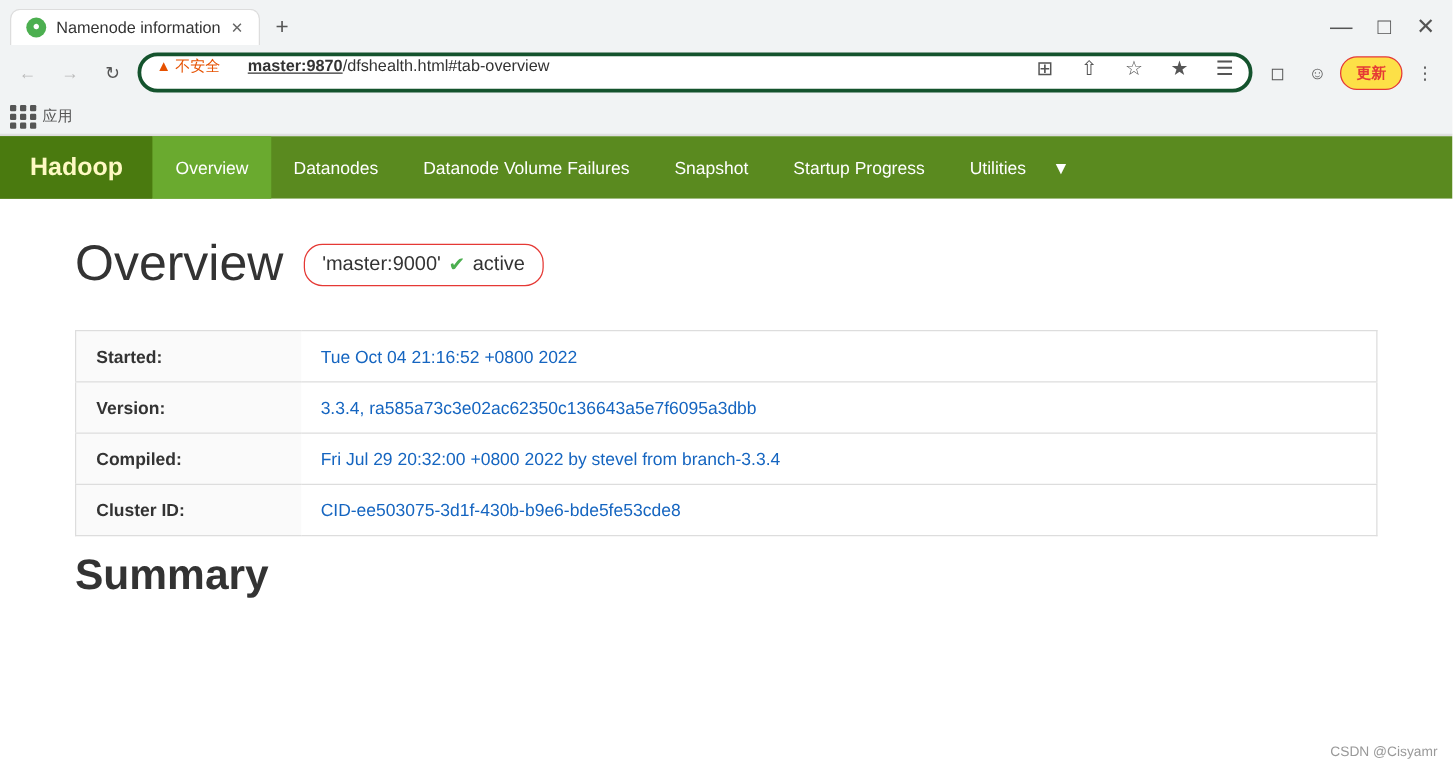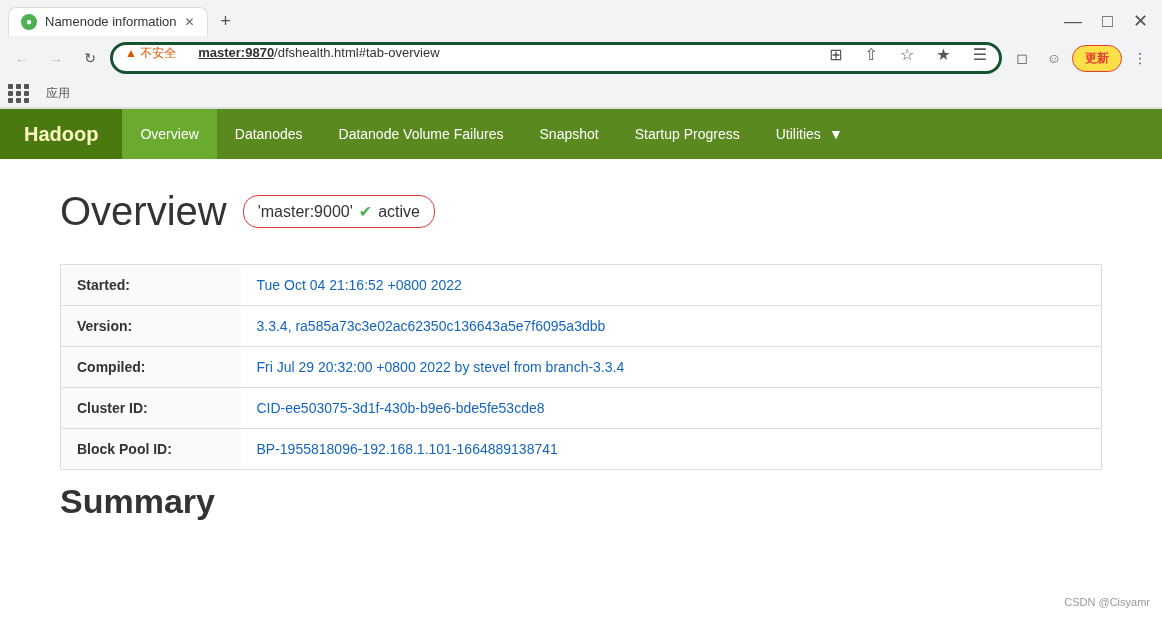--- a/index.html
+++ b/index.html
@@ -19,30 +19,30 @@
     .browser-nav-btn { width: 28px; height: 28px; border-radius: 50%; border: none; background: transparent; display: flex; align-items: center; justify-content: center; cursor: pointer; color: #555; font-size: 14px; }
     .browser-nav-btn.disabled { color: #bbb; cursor: default; }
 
     .browser-address-bar { flex: 1; display: flex; align-items: flex-start; background: #fff; border: 3px solid #14532d; border-radius: 20px; padding: 0 12px; height: 32px; gap: 22px; font-size: 13px; }
     .address-warning { color: #e65100; font-size: 12px; }
     .address-url { color: #333; flex: 1; }
     .browser-toolbar-actions { display: flex; gap: 4px; align-items: center; }
     .toolbar-icon { width: 28px; height: 28px; display: flex; align-items: center; justify-content: center; border-radius: 50%; cursor: pointer; color: #555; font-size: 14px; }
     .update-btn { background: #fde047; border: 1px solid #e53935; color: #e53935; border-radius: 14px; padding: 4px 12px; font-size: 12px; cursor: pointer; font-weight: bold; }
 
-    .browser-bookmarks { display: flex; align-items: center; padding: 2px 8px; background: #f1f3f4; height: 28px; border-bottom: 1px solid #e0e0e0; font-size: 12px; color: #555; gap: 12px; }
+    .browser-bookmarks { display: flex; align-items: center; padding: 2px 8px; background: #f1f3f4; height: 28px; border-bottom: 1px solid #e0e0e0; font-size: 12px; color: #555; gap: 0; }
     .bookmarks-grid { display: grid; grid-template-columns: repeat(3, 6px); gap: 2px; margin-right: 4px; }
     .bookmarks-grid-dot { width: 5px; height: 5px; background: #555; border-radius: 1px; }
 
     
     .hadoop-nav { background: #5a8a1f; display: flex; align-items: stretch; height: 50px; }
     .hadoop-brand { padding: 0 24px; display: flex; align-items: center; font-size: 20px; font-weight: bold; color: #fef9c3; background: #4a7a0f; }
     .nav-item { padding: 0 18px; display: flex; align-items: center; font-size: 14px; color: #fff; cursor: pointer; text-decoration: none; }
     .nav-item.active { background: #6aaa2f; }
-    .nav-item-dropdown { display: flex; align-items: center; gap: 8px; }
+    .nav-item-dropdown { display: flex; align-items: center; gap: 21px; }
 
     
     .content { padding: 30px 60px; background: #fff; }
     .overview-header { display: flex; align-items: center; gap: 16px; margin-bottom: 30px; }
     .overview-title { font-size: 40px; font-weight: 300; color: #333; }
     .overview-badge { border: 1px solid #e53935; border-radius: 15px; padding: 6px 14px; font-size: 16px; color: #333; display: flex; align-items: center; gap: 6px; }
     .check-icon { color: #4caf50; }
 
     
     .info-table { width: 100%; border-collapse: collapse; border: 1px solid #ddd; margin-bottom: 12px; }
@@ -149,23 +149,19 @@
       <td>3.3.4, ra585a73c3e02ac62350c136643a5e7f6095a3dbb</td>
     </tr>
         <tr>
       <td>Compiled:</td>
       <td>Fri Jul 29 20:32:00 +0800 2022 by stevel from branch-3.3.4</td>
     </tr>
         <tr>
       <td>Cluster ID:</td>
       <td>CID-ee503075-3d1f-430b-b9e6-bde5fe53cde8</td>
     </tr>
-        <tr>
-      <td>Block Pool ID:</td>
-      <td>BP-1955818096-192.168.1.101-1664889138741</td>
-    </tr>
       </tbody>
   </table>
 
   <h2 class="summary-title">Summary</h2>
 </div>
 
 <div class="csdn-watermark">CSDN @Cisyamr</div>
 
 </body></html>

